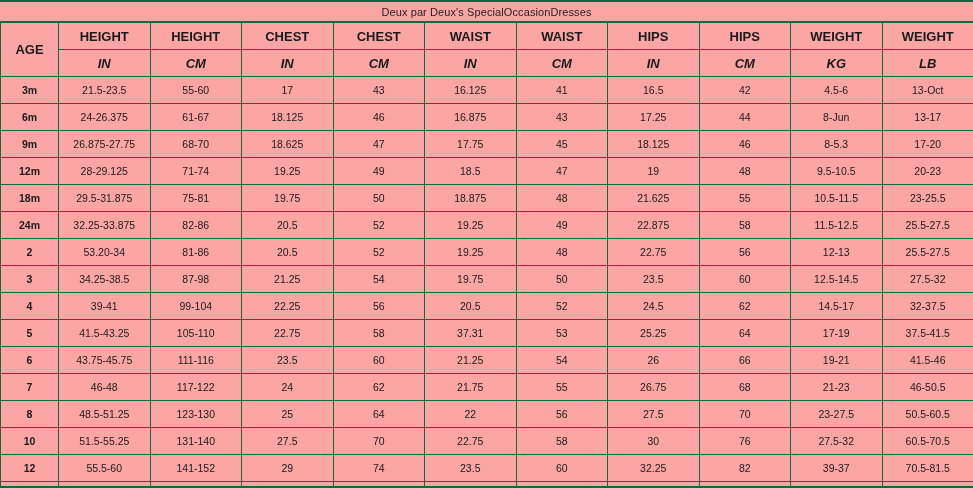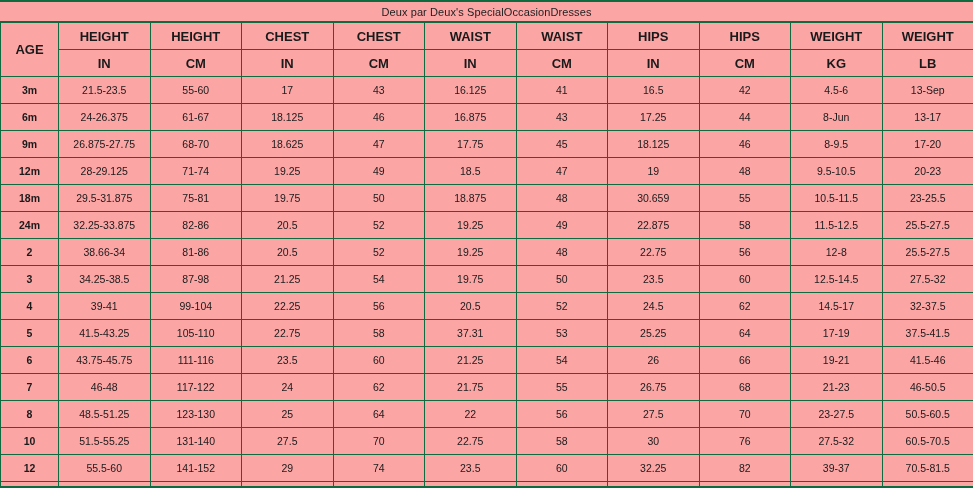--- a/index.html
+++ b/index.html
@@ -53,21 +53,21 @@
     font-weight: bold;
     font-size: 13px;
   }
   .age-cell {
     font-weight: bold;
     font-size: 11px;
   }
   col.c-age { width: 58px; }
   col.c-rest { width: 91.5px; }
   .hdr-row th { height: 29px; }
-  .unit-row th { height: 29px; font-weight: bold; }
+  .unit-row th { height: 29px; font-weight: bold; font-style: italic; }
   tbody td { font-weight: normal; }
   .bottom-rule {
     border-top: 2px solid #0d6b3f;
     width: 973px;
     position: absolute;
     bottom: 0;
     left: 0;
   }
 </style>
 </head>
@@ -125,21 +125,21 @@
         <td class="age-cell">3m</td>
         <td>21.5-23.5</td>
         <td>55-60</td>
         <td>17</td>
         <td>43</td>
         <td>16.125</td>
         <td>41</td>
         <td>16.5</td>
         <td>42</td>
         <td>4.5-6</td>
-        <td>13-Sep</td>
+        <td>13-Oct</td>
       </tr>
       <tr>
         <td class="age-cell">6m</td>
         <td>24-26.375</td>
         <td>61-67</td>
         <td>18.125</td>
         <td>46</td>
         <td>16.875</td>
         <td>43</td>
         <td>17.25</td>
@@ -150,21 +150,21 @@
       <tr>
         <td class="age-cell">9m</td>
         <td>26.875-27.75</td>
         <td>68-70</td>
         <td>18.625</td>
         <td>47</td>
         <td>17.75</td>
         <td>45</td>
         <td>18.125</td>
         <td>46</td>
-        <td>8-9.5</td>
+        <td>8-5.3</td>
         <td>17-20</td>
       </tr>
       <tr>
         <td class="age-cell">12m</td>
         <td>28-29.125</td>
         <td>71-74</td>
         <td>19.25</td>
         <td>49</td>
         <td>18.5</td>
         <td>47</td>
@@ -174,49 +174,49 @@
         <td>20-23</td>
       </tr>
       <tr>
         <td class="age-cell">18m</td>
         <td>29.5-31.875</td>
         <td>75-81</td>
         <td>19.75</td>
         <td>50</td>
         <td>18.875</td>
         <td>48</td>
-        <td>30.659</td>
+        <td>21.625</td>
         <td>55</td>
         <td>10.5-11.5</td>
         <td>23-25.5</td>
       </tr>
       <tr>
         <td class="age-cell">24m</td>
         <td>32.25-33.875</td>
         <td>82-86</td>
         <td>20.5</td>
         <td>52</td>
         <td>19.25</td>
         <td>49</td>
         <td>22.875</td>
         <td>58</td>
         <td>11.5-12.5</td>
         <td>25.5-27.5</td>
       </tr>
       <tr>
         <td class="age-cell">2</td>
-        <td>38.66-34</td>
+        <td>53.20-34</td>
         <td>81-86</td>
         <td>20.5</td>
         <td>52</td>
         <td>19.25</td>
         <td>48</td>
         <td>22.75</td>
         <td>56</td>
-        <td>12-8</td>
+        <td>12-13</td>
         <td>25.5-27.5</td>
       </tr>
       <tr>
         <td class="age-cell">3</td>
         <td>34.25-38.5</td>
         <td>87-98</td>
         <td>21.25</td>
         <td>54</td>
         <td>19.75</td>
         <td>50</td>

